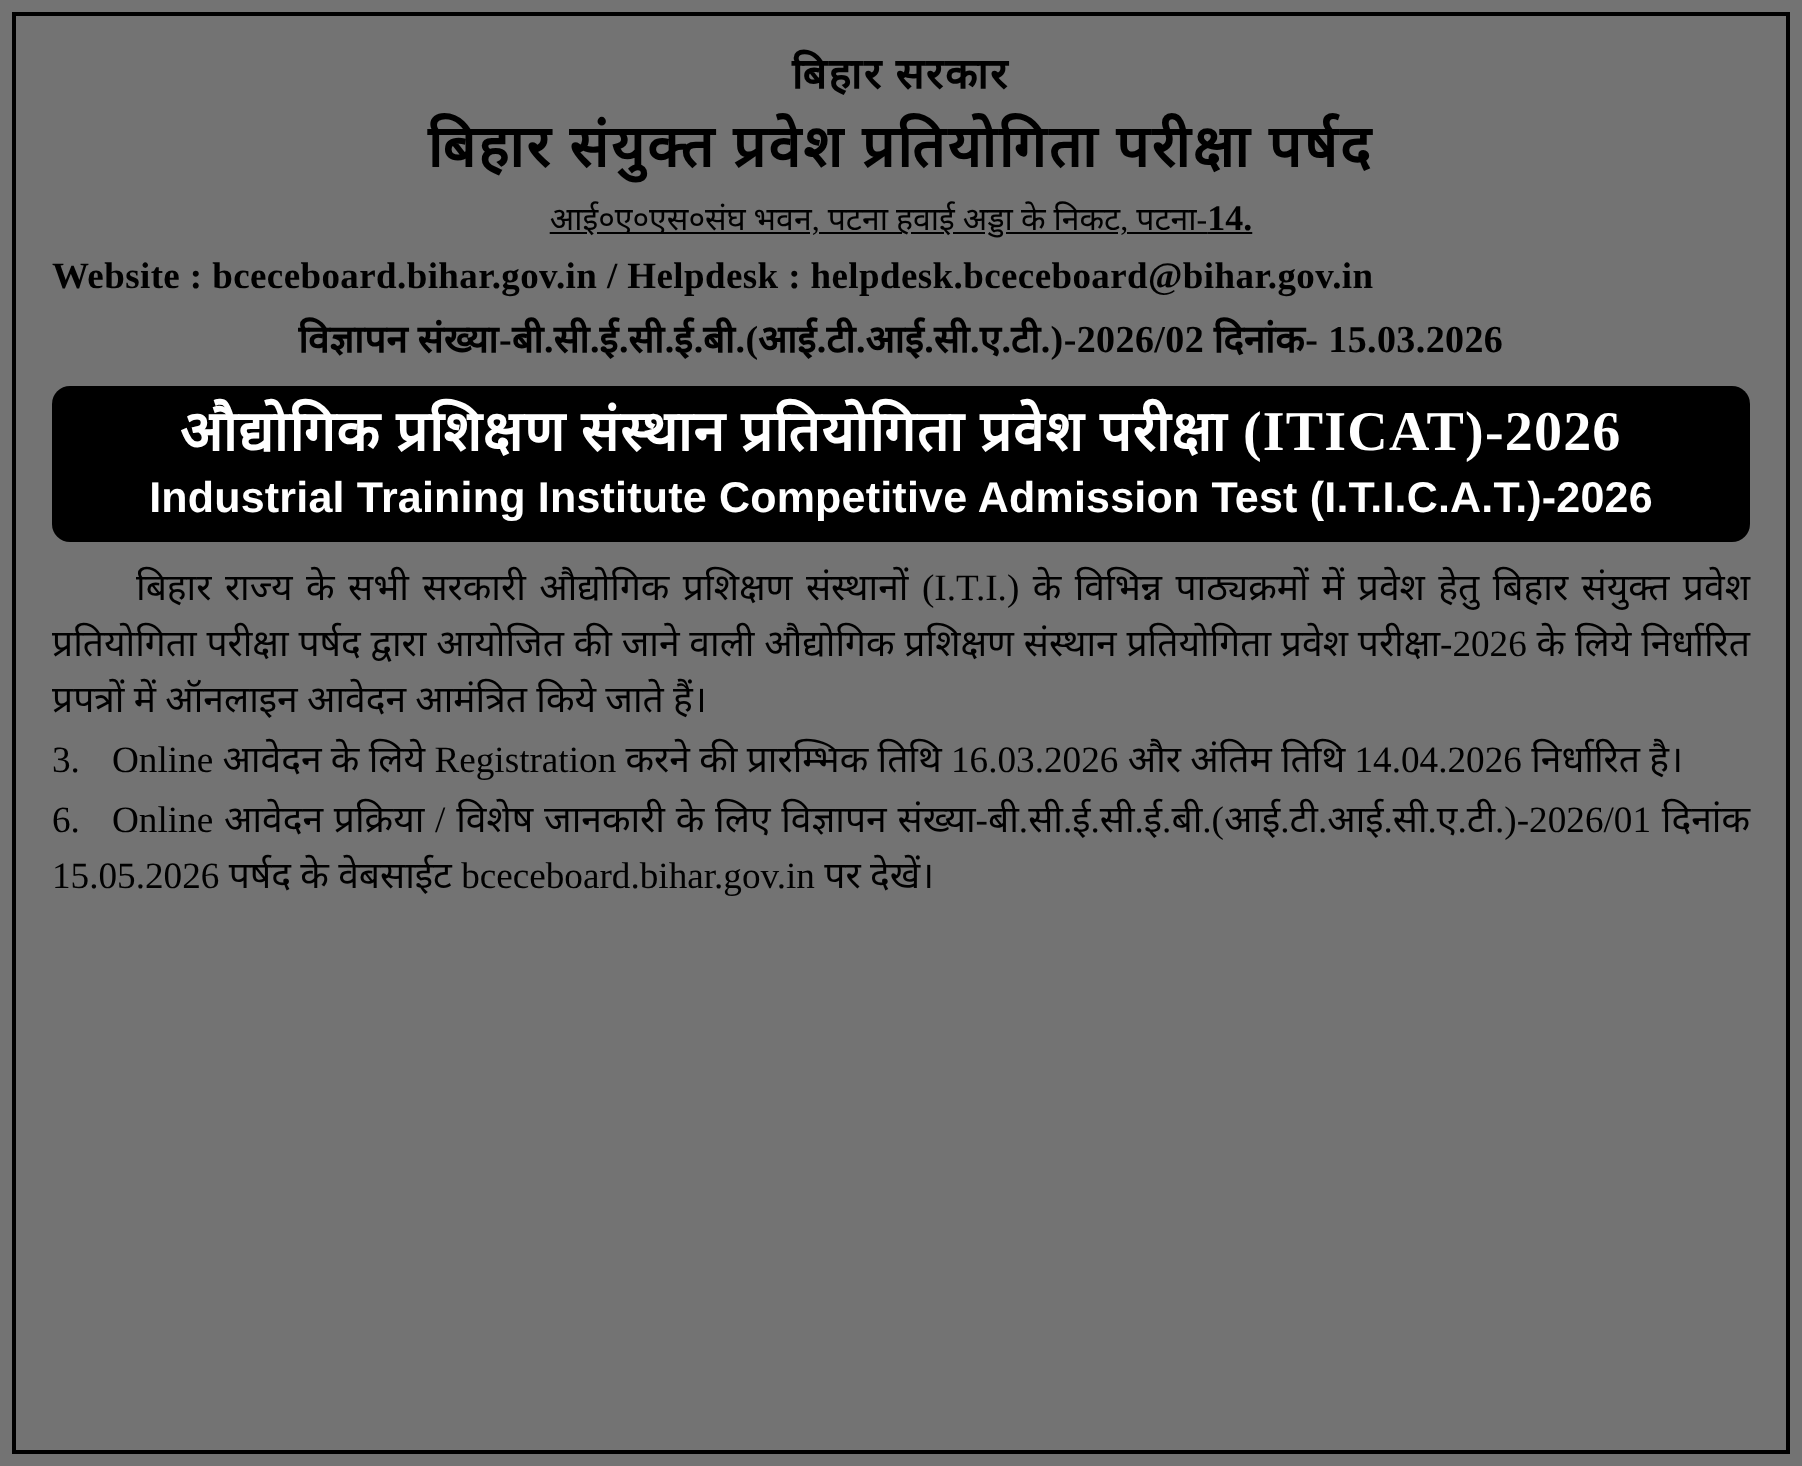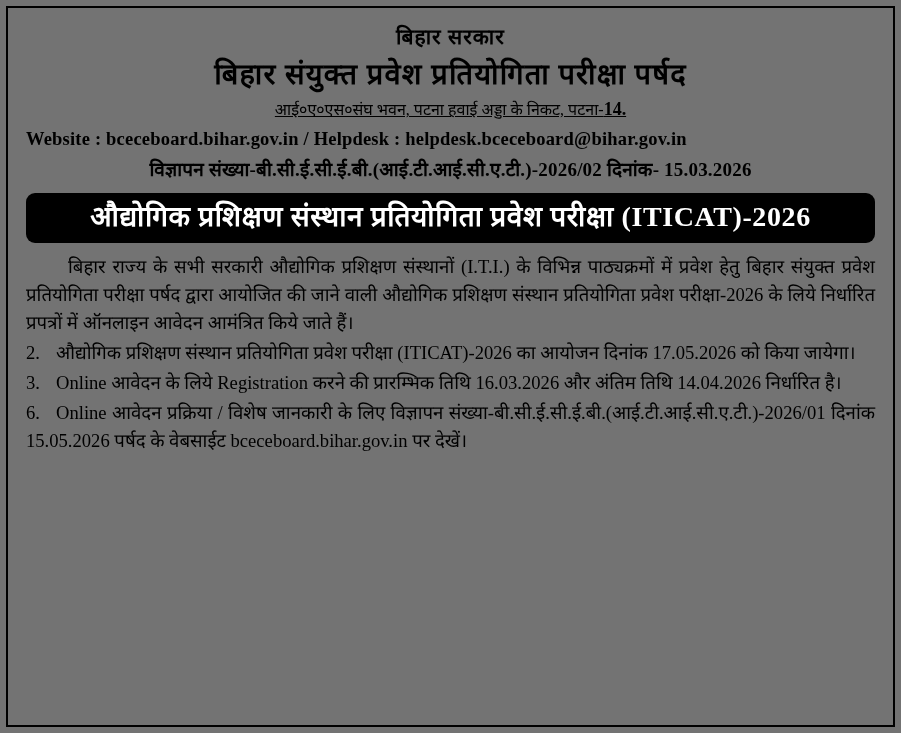--- a/index.html
+++ b/index.html
@@ -136,28 +136,26 @@
     <div class="address">
       <span class="u">आई०ए०एस०संघ भवन, पटना हवाई अड्डा के निकट, पटना-</span><span class="u big">14.</span>
     </div>
 
     <div class="website">Website : bceceboard.bihar.gov.in / Helpdesk : helpdesk.bceceboard@bihar.gov.in</div>
 
     <div class="advt">विज्ञापन संख्या-बी.सी.ई.सी.ई.बी.(आई.टी.आई.सी.ए.टी.)-2026/02 दिनांक- 15.03.2026</div>
 
     <div class="banner">
       <div class="line1">औद्योगिक प्रशिक्षण संस्थान प्रतियोगिता प्रवेश परीक्षा (ITICAT)-2026</div>
+      <div class="line2">Industrial Training Institute Competitive Admission Test (I.T.I.C.A.T.)-2026</div>
     </div>
 
     <div class="body-text">
       <div class="para first">
         <span>बिहार राज्य के सभी सरकारी औद्योगिक प्रशिक्षण संस्थानों (I.T.I.) के विभिन्न पाठ्यक्रमों में प्रवेश हेतु बिहार संयुक्त प्रवेश प्रतियोगिता परीक्षा पर्षद द्वारा आयोजित की जाने वाली औद्योगिक प्रशिक्षण संस्थान प्रतियोगिता प्रवेश परीक्षा-2026 के लिये निर्धारित प्रपत्रों में ऑनलाइन आवेदन आमंत्रित किये जाते हैं।</span>
-      </div>
-      <div class="para">
-        <span class="num">2.</span><span>औद्योगिक प्रशिक्षण संस्थान प्रतियोगिता प्रवेश परीक्षा (ITICAT)-2026 का आयोजन दिनांक 17.05.2026 को किया जायेगा।</span>
       </div>
       <div class="para">
         <span class="num">3.</span><span>Online आवेदन के लिये Registration करने की प्रारम्भिक तिथि 16.03.2026 और अंतिम तिथि 14.04.2026 निर्धारित है।</span>
       </div>
       <div class="para">
         <span class="num">6.</span><span>Online आवेदन प्रक्रिया / विशेष जानकारी के लिए विज्ञापन संख्या-बी.सी.ई.सी.ई.बी.(आई.टी.आई.सी.ए.टी.)-2026/01 दिनांक 15.05.2026 पर्षद के वेबसाईट bceceboard.bihar.gov.in पर देखें।</span>
       </div>
     </div>
 
 

